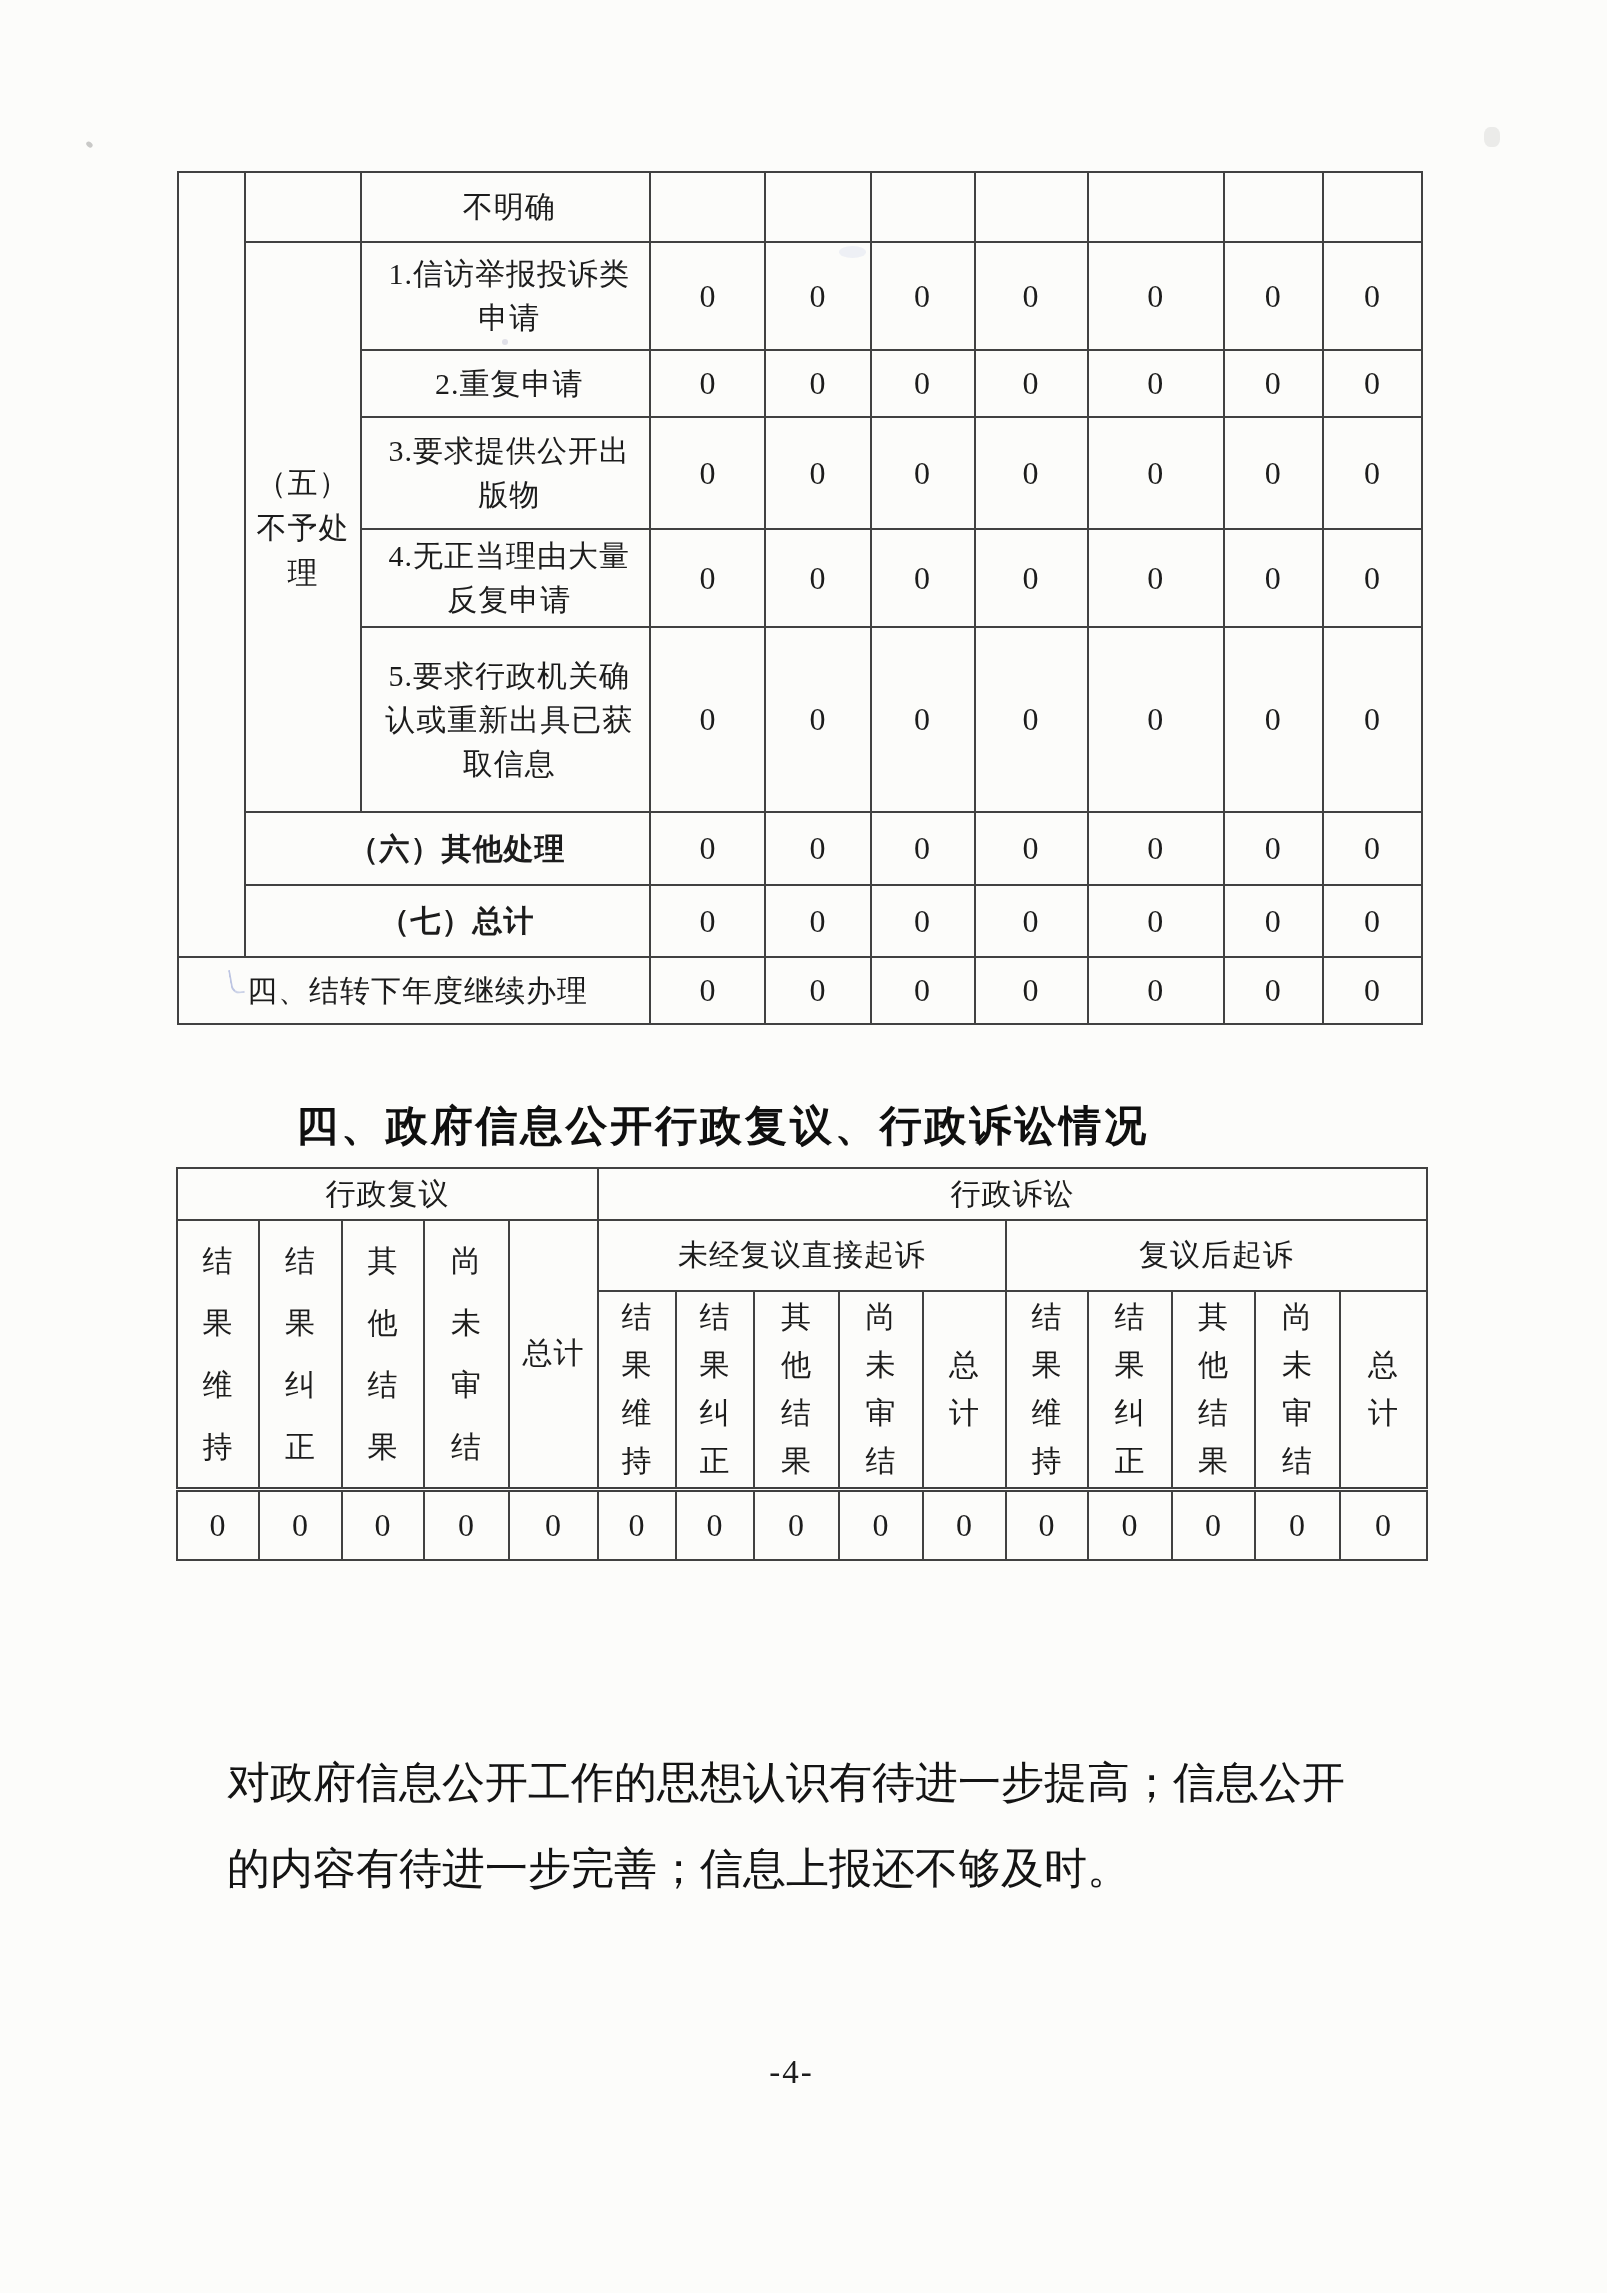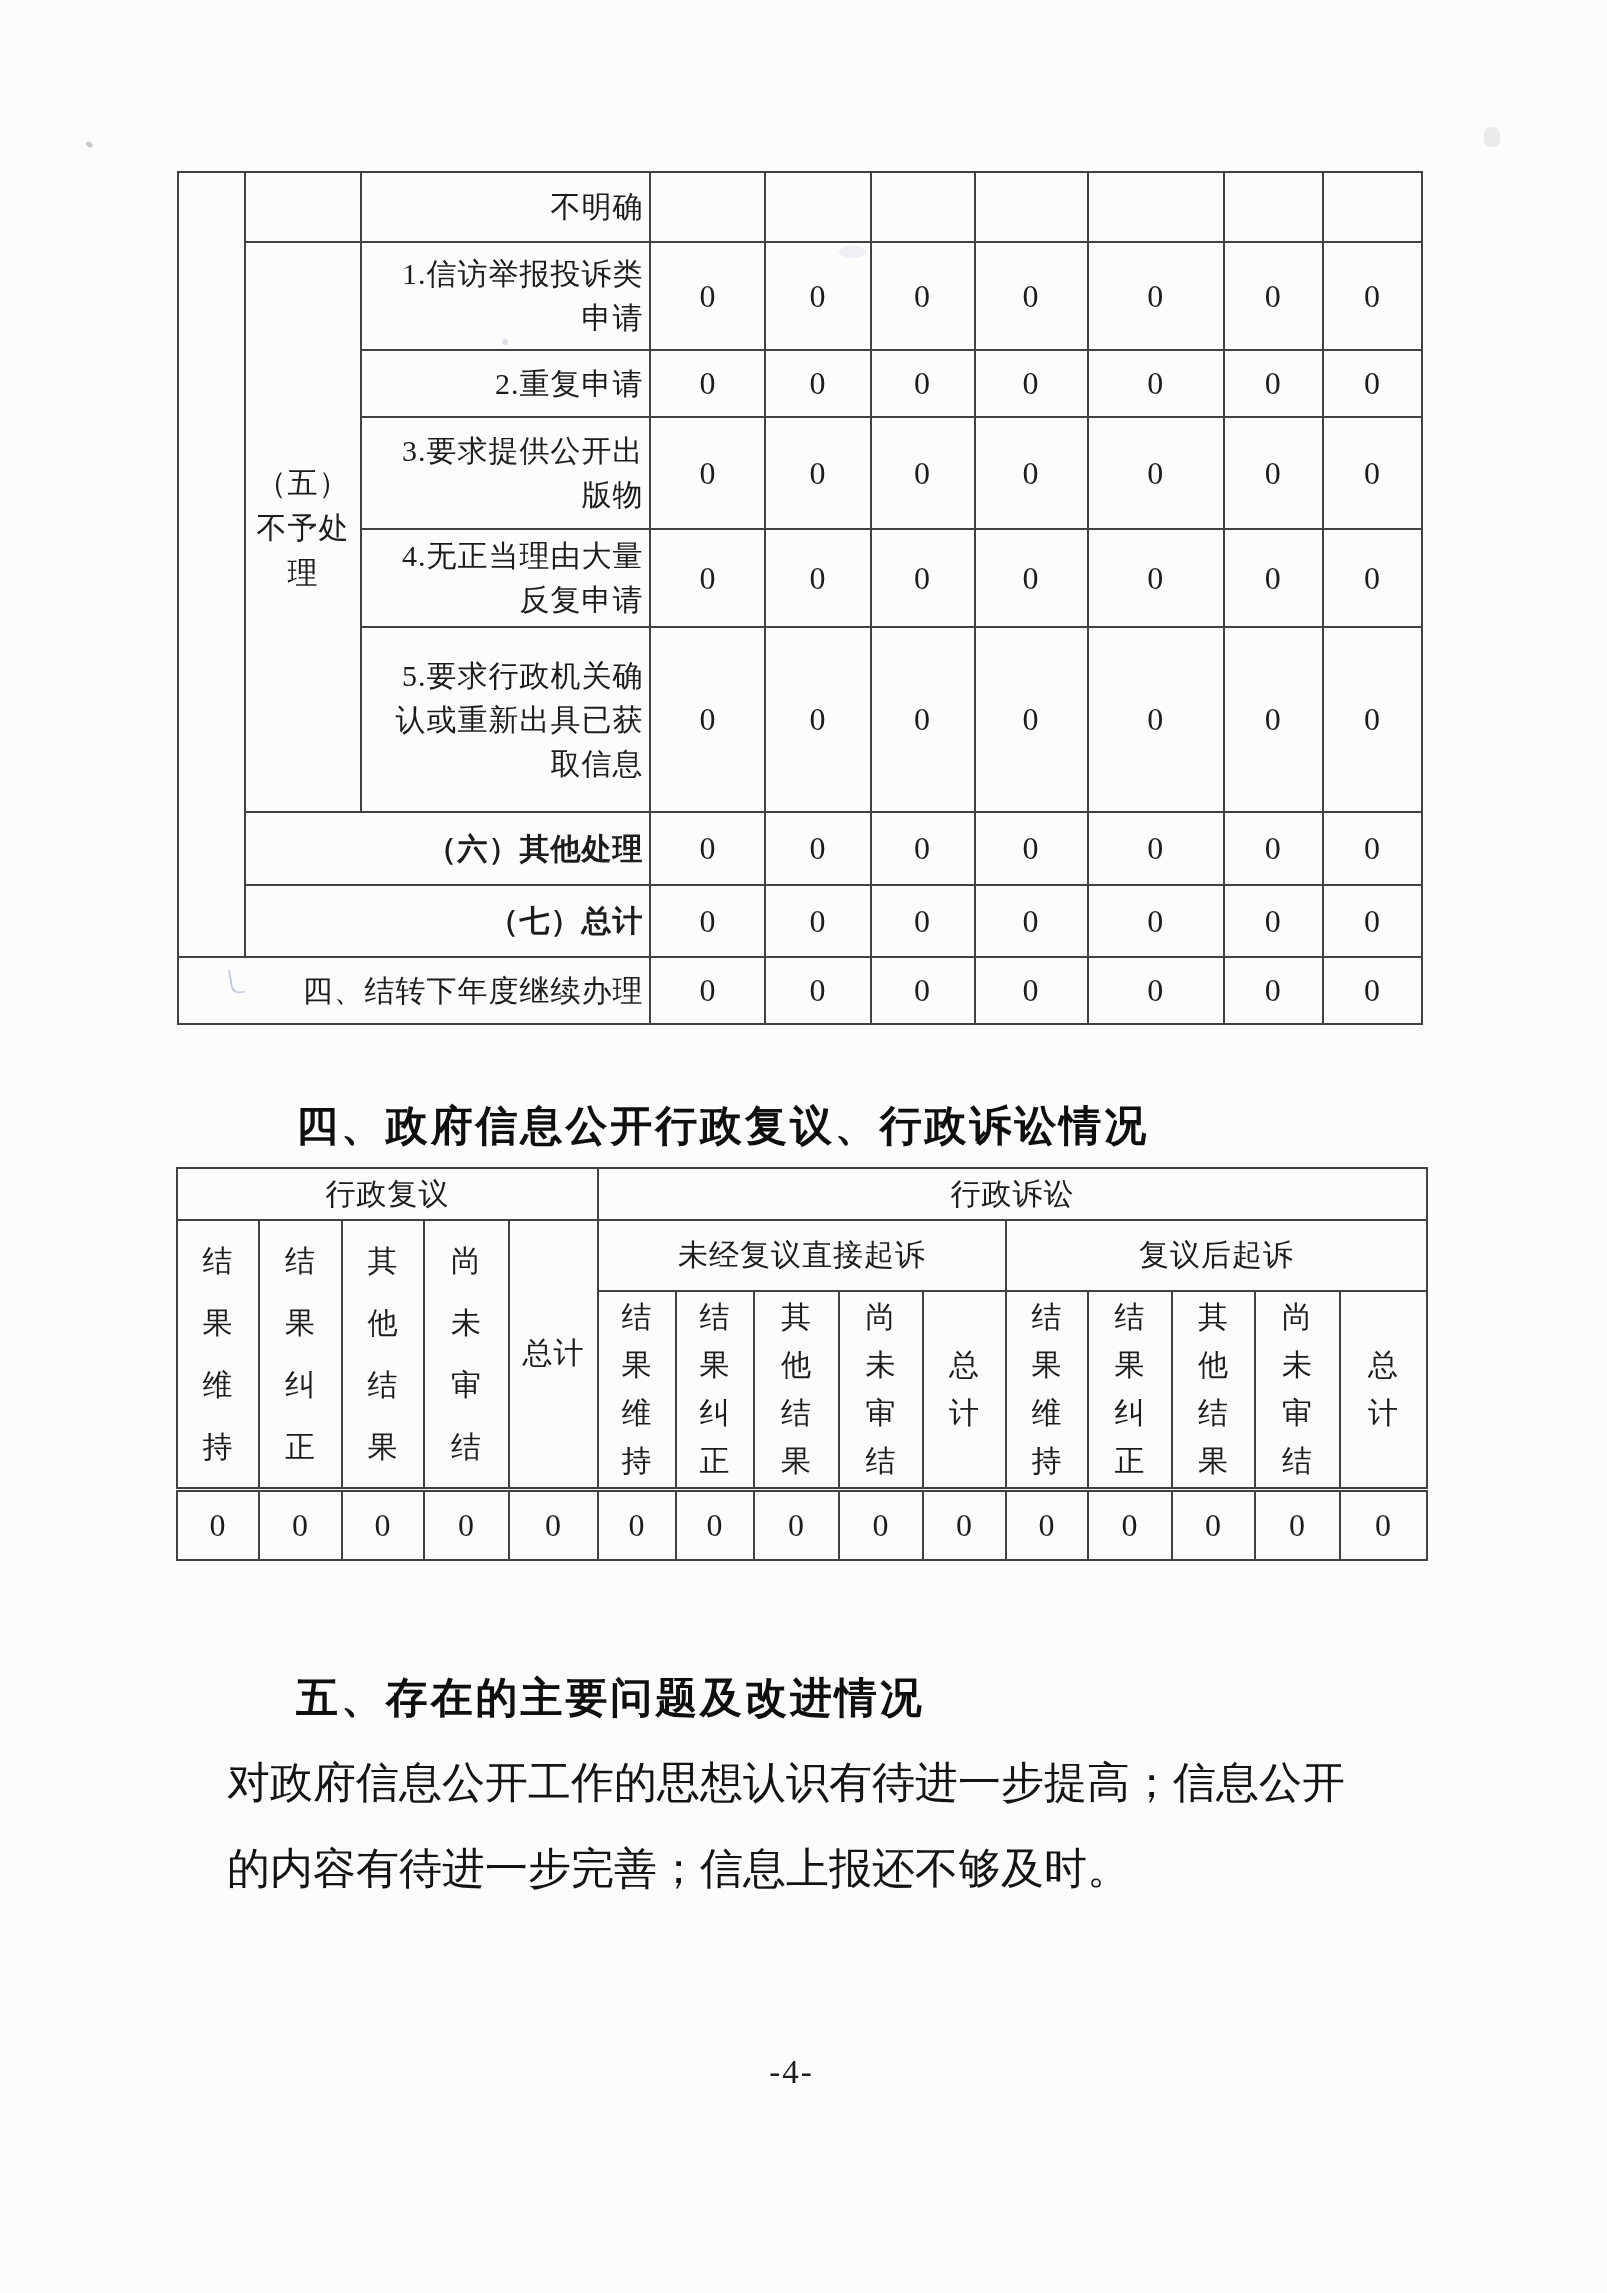--- a/index.html
+++ b/index.html
@@ -8,21 +8,21 @@
     background:#fcfcfa; overflow:hidden;
     font-family:"Liberation Serif", serif; color:#1c1c1c;
   }
   table { border-collapse:collapse; table-layout:fixed; position:absolute; }
   td {
     border:2px solid #414141; vertical-align:middle;
     font-size:30px; letter-spacing:1px; padding:0; overflow:hidden;
   }
   
   #t1 { left:177px; top:171px; width:1246px; }
-  #t1 td.item { text-align:right; padding:2px 5.9px 2px 12.7px; line-height:44px; }
+  #t1 td.item { text-align:center; padding:2px 5.9px 2px 12.7px; line-height:44px; }
   #t1 td.merged { padding-left:24.4px;font-weight:bold; }
   #t1 td.cat { text-align:center; line-height:45px; padding:0 5.9px; }
   td.num { text-align:center; font-size:32px; }
   #t1 tr.lastrow td { border-top:2.9px solid #414141; }
   
   #t2 { left:176px; top:1167px; width:1248px; }
   #t2 td.ghead { text-align:center; font-size:30px; }
   #t2 td.vh { vertical-align:middle; }
   #t2 td.vh .stack {
     width:35px; margin:0 auto; text-align:center;
@@ -257,21 +257,20 @@
       <td class="num">0</td>
       <td class="num">0</td>
       <td class="num">0</td>
       <td class="num">0</td>
       <td class="num">0</td>
       <td class="num">0</td>
     </tr>
   </tbody>
     </table>
 
-  <div id="heading5" class="h-sec">五、存在的主要问题及改进情况</div>
 
   <div id="para">
     <div class="pline">对政府信息公开工作的思想认识有待进一步提高；信息公开</div>
     <div class="pline">的内容有待进一步完善；信息上报还不够及时。</div>
   </div>
 
   <div id="pagenum">-4-</div>
 
   <div class="speck" id="sp1"></div>
   <div class="speck" id="sp2"></div>

